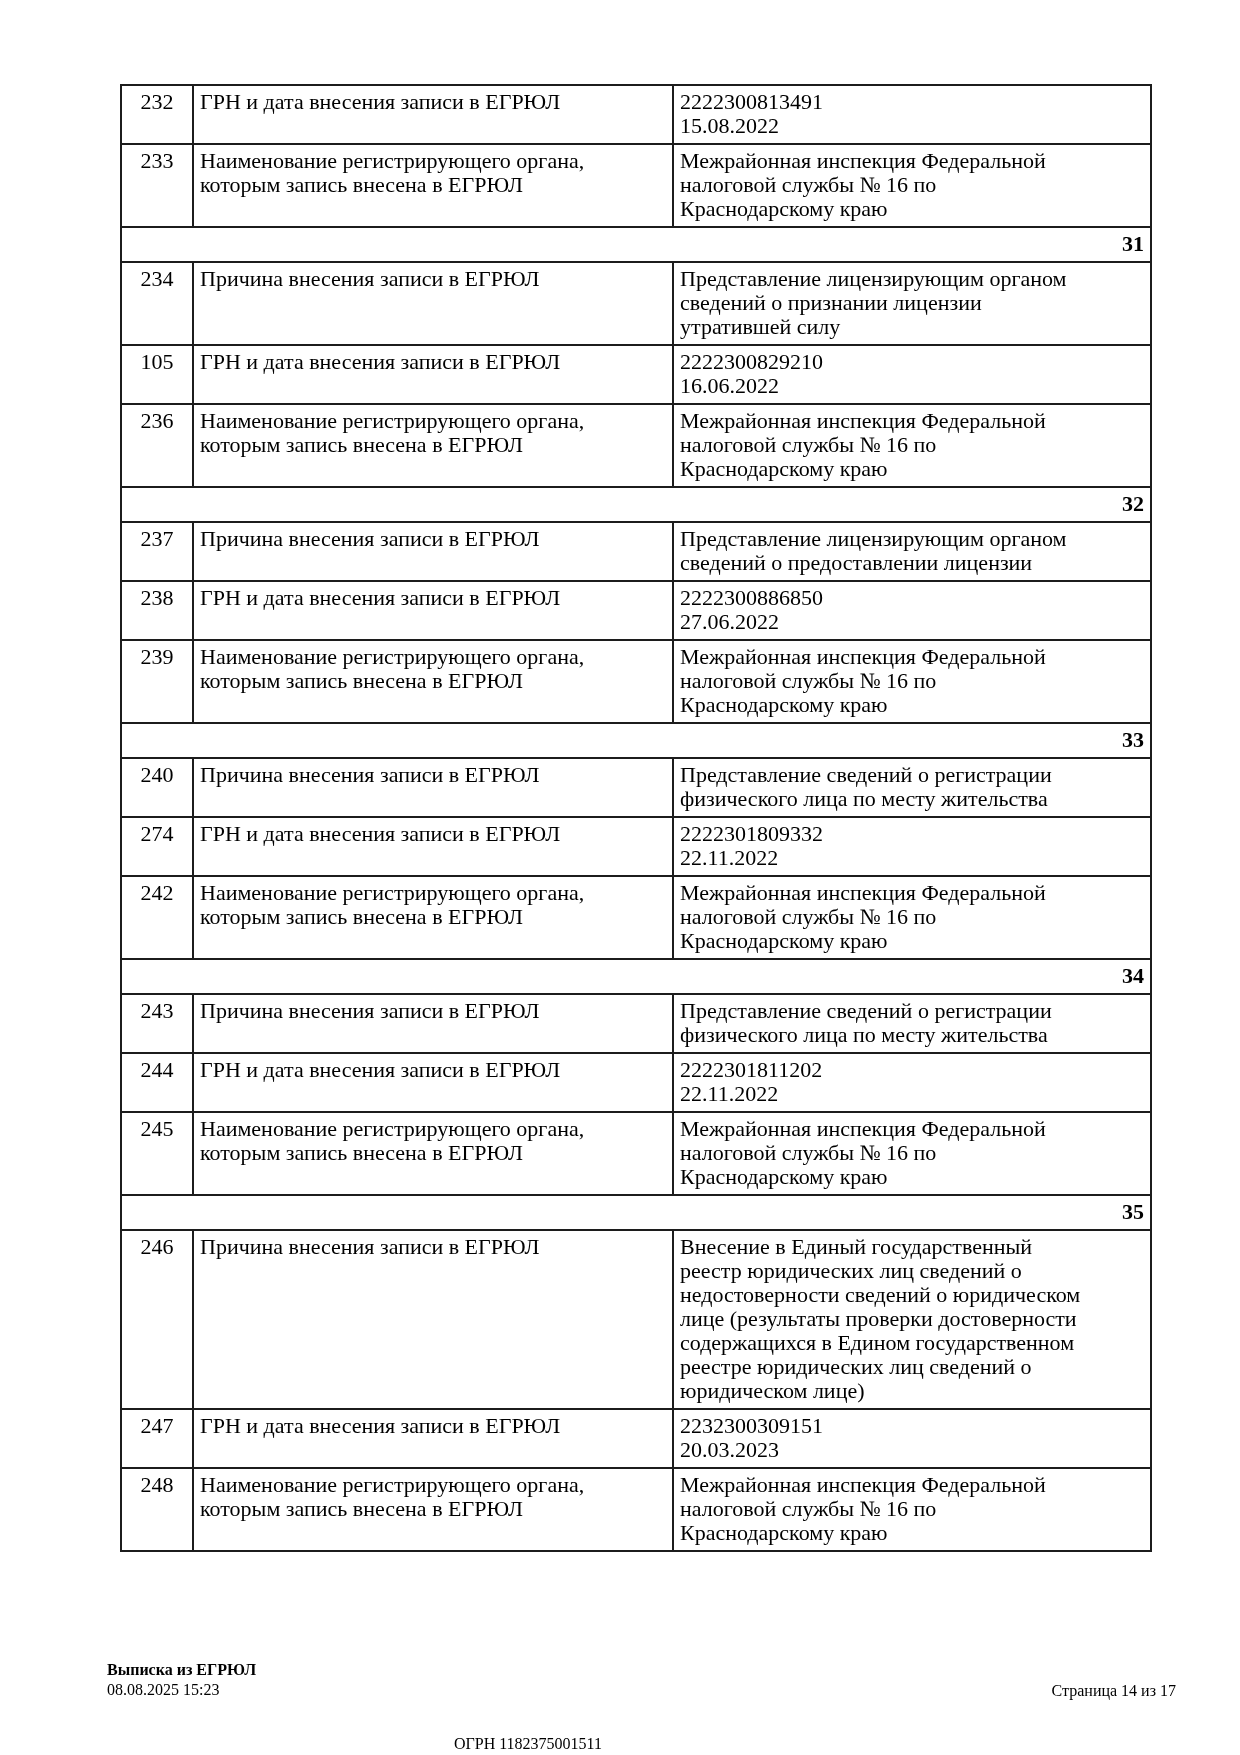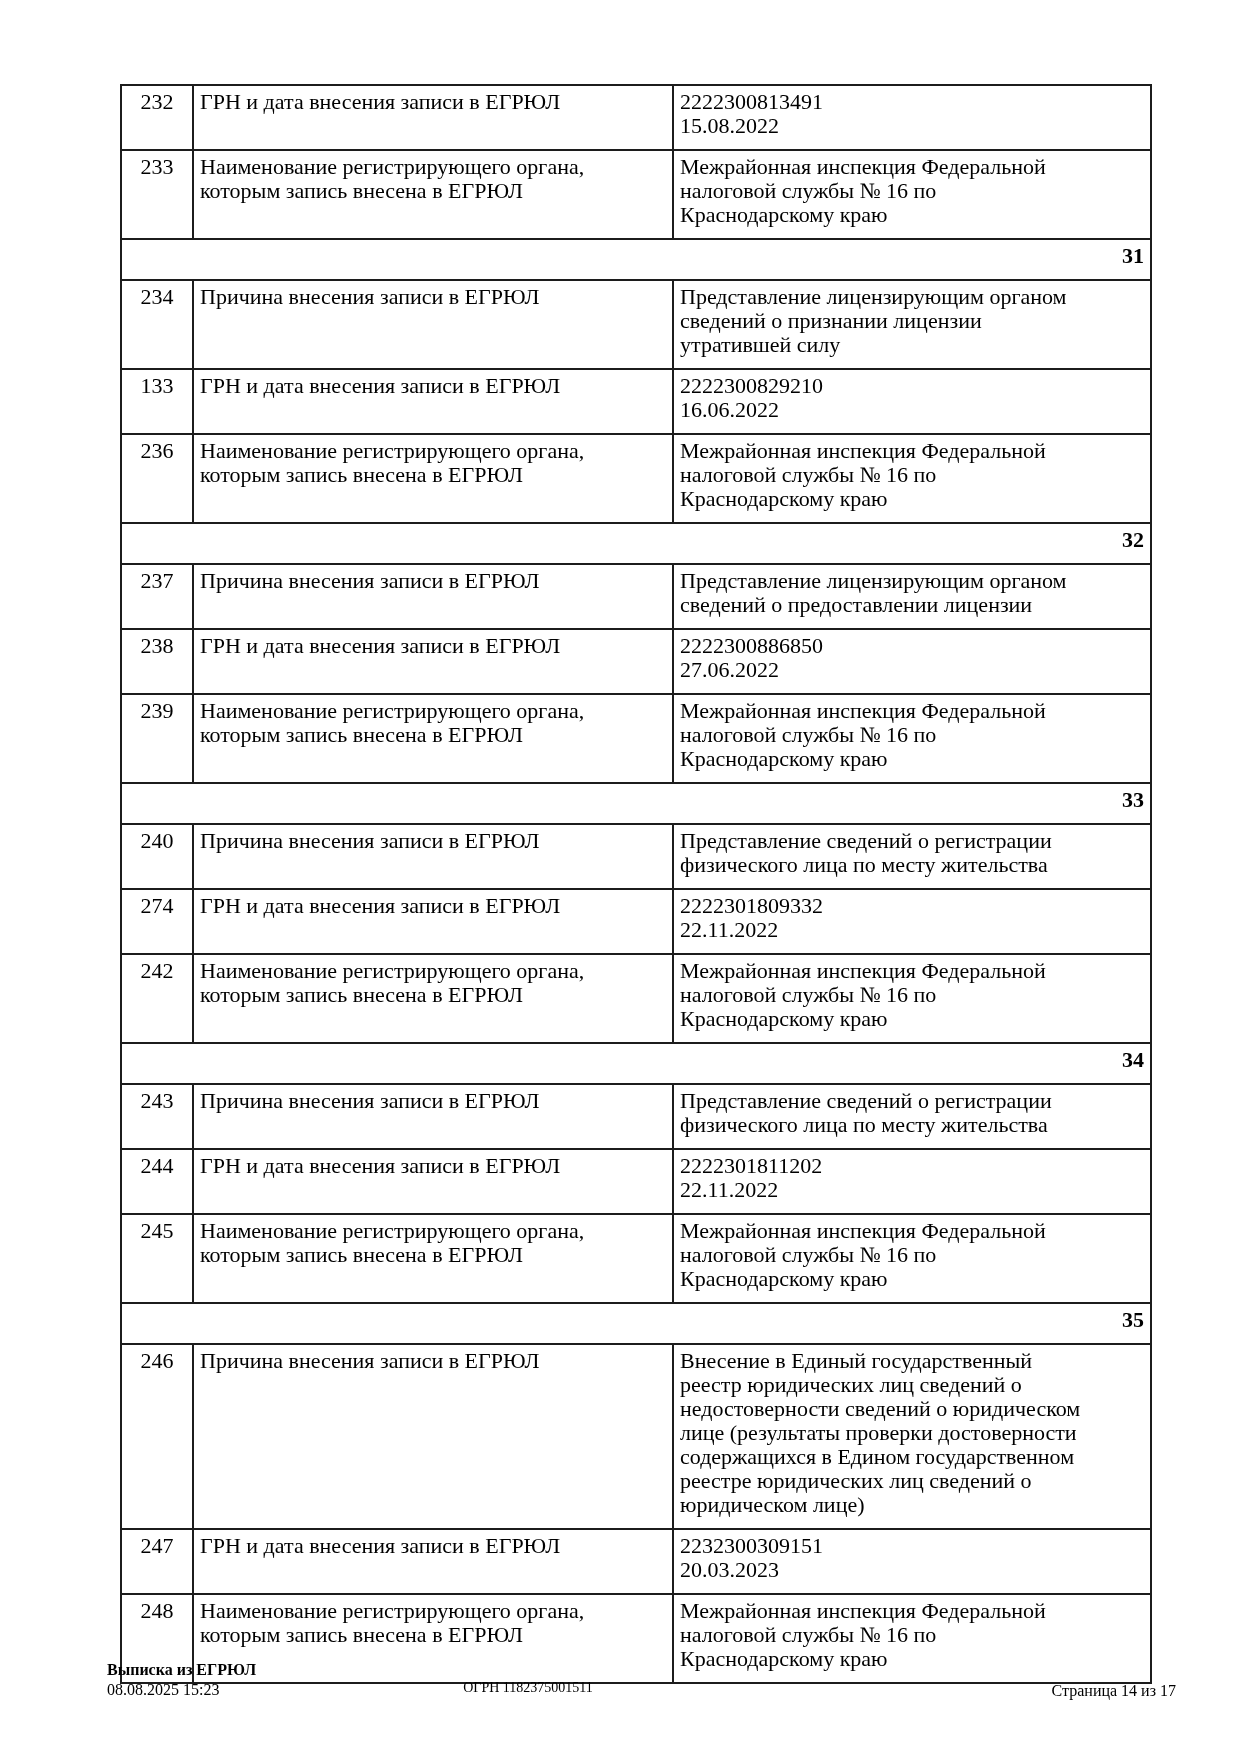--- a/index.html
+++ b/index.html
@@ -19,21 +19,21 @@
     top: 84px;
     width: 1030px;
     border-collapse: collapse;
     table-layout: fixed;
     font-size: 22px;
     line-height: 24px;
   }
   .doc-table td {
     border: 2px solid #1c1c1c;
     vertical-align: top;
-    padding: 4px 6px 11px 6px;
+    padding: 4px 6px 5px 6px;
     overflow: hidden;
   }
   .col-num   { width: 72px;  }
   .col-label { width: 480px; }
   .col-value { width: 478px; }
   .num-cell {
     text-align: center;
     padding-left: 2px;
     padding-right: 2px;
   }
@@ -51,24 +51,24 @@
     position: absolute;
     left: 107px;
     top: 1660px;
     font-size: 16px;
     line-height: 20px;
   }
   .footer-doc-title { font-weight: bold; }
   .footer-center {
     position: absolute;
     left: 0;
-    top: 1678px;
+    top: 1734px;
     width: 1056px;
     text-align: center;
-    font-size: 14px;
+    font-size: 16px;
     line-height: 20px;
   }
   .footer-right {
     position: absolute;
     right: 64px;
     top: 1681px;
     font-size: 16px;
     line-height: 20px;
     text-align: left;
   }
@@ -101,21 +101,21 @@
         <td colspan="3" class="section-cell">31</td>
       </tr>
       <tr>
         <td class="num-cell">234</td>
         <td class="label-cell">Причина внесения записи в ЕГРЮЛ</td>
         <td class="value-cell">Представление лицензирующим органом
 сведений о признании лицензии
 утратившей силу</td>
       </tr>
       <tr>
-        <td class="num-cell">133</td>
+        <td class="num-cell">105</td>
         <td class="label-cell">ГРН и дата внесения записи в ЕГРЮЛ</td>
         <td class="value-cell">2222300829210
 16.06.2022</td>
       </tr>
       <tr>
         <td class="num-cell">236</td>
         <td class="label-cell">Наименование регистрирующего органа,
 которым запись внесена в ЕГРЮЛ</td>
         <td class="value-cell">Межрайонная инспекция Федеральной
 налоговой службы № 16 по

